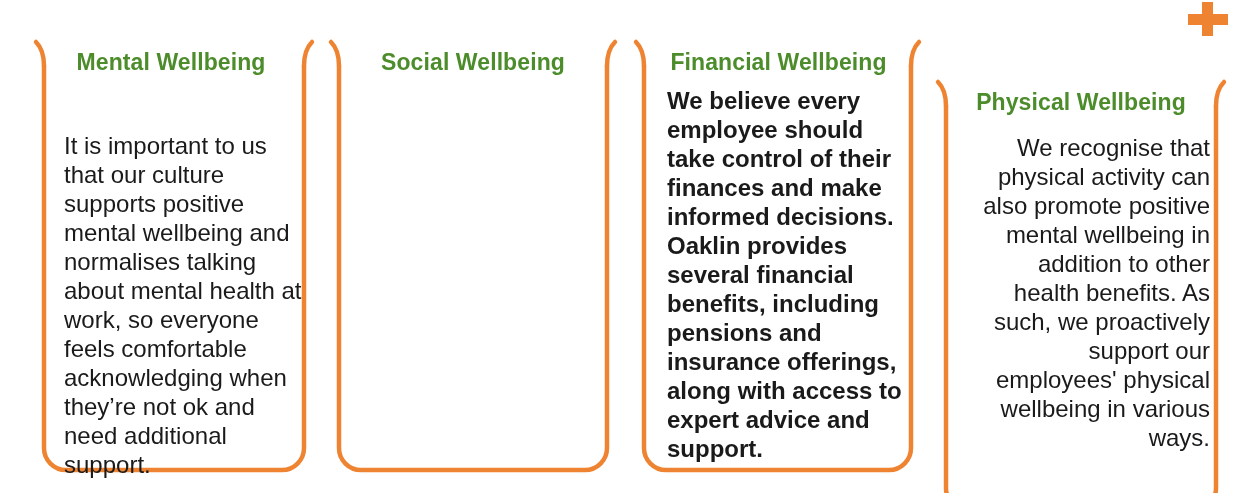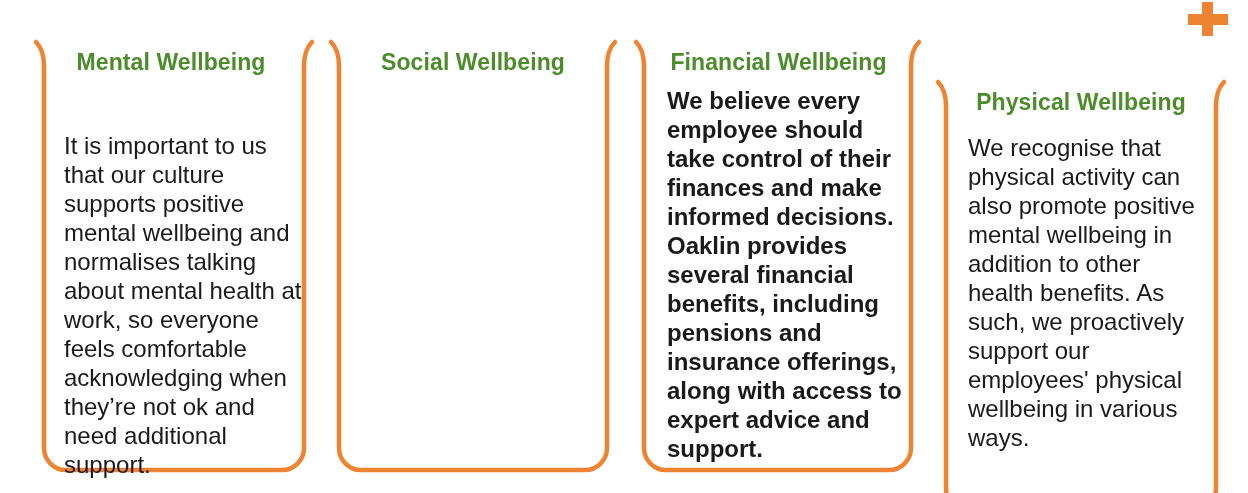--- a/index.html
+++ b/index.html
@@ -100,21 +100,21 @@
   .card-3 { left: 938px; width: 286px; margin-top: 40px; }
 
   .card-0 .title { left: -3px; }
   .card-1 .title { left: 0px; }
   .card-2 .title { left: 1px; }
   .card-3 .title { left: 0px; }
 
   .card-0 .body { top: 63px; left: 28px; right: 10px; margin-top: 32px; }
   .card-1 .body { top: 50px; left: 34px; right: 10px; }
   .card-2 .body { top: 50px; left: 31px; right: 14px; font-weight: bold; }
-  .card-3 .body { top: 57px; left: 30px; right: 14px; }
+  .card-3 .body { top: 57px; left: 30px; right: 14px; text-align: right; }
 </style>
 </head>
 <body>
 
 <div id="board">
 
   <div class="plus-icon">
     <div class="bar-h"></div>
     <div class="bar-v"></div>
   </div>

